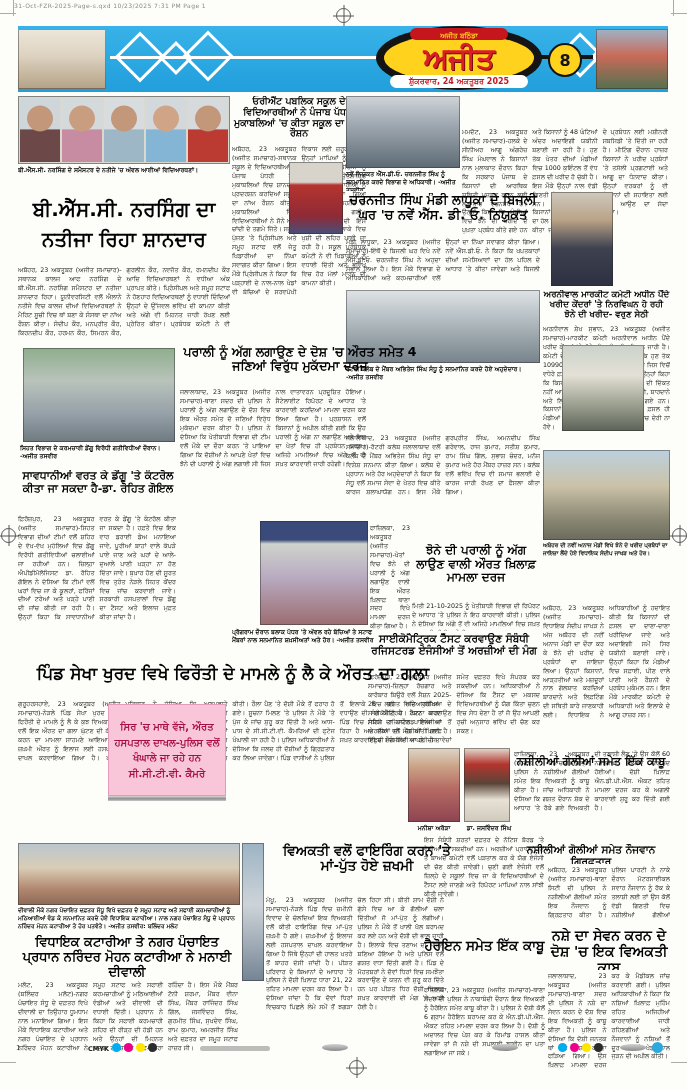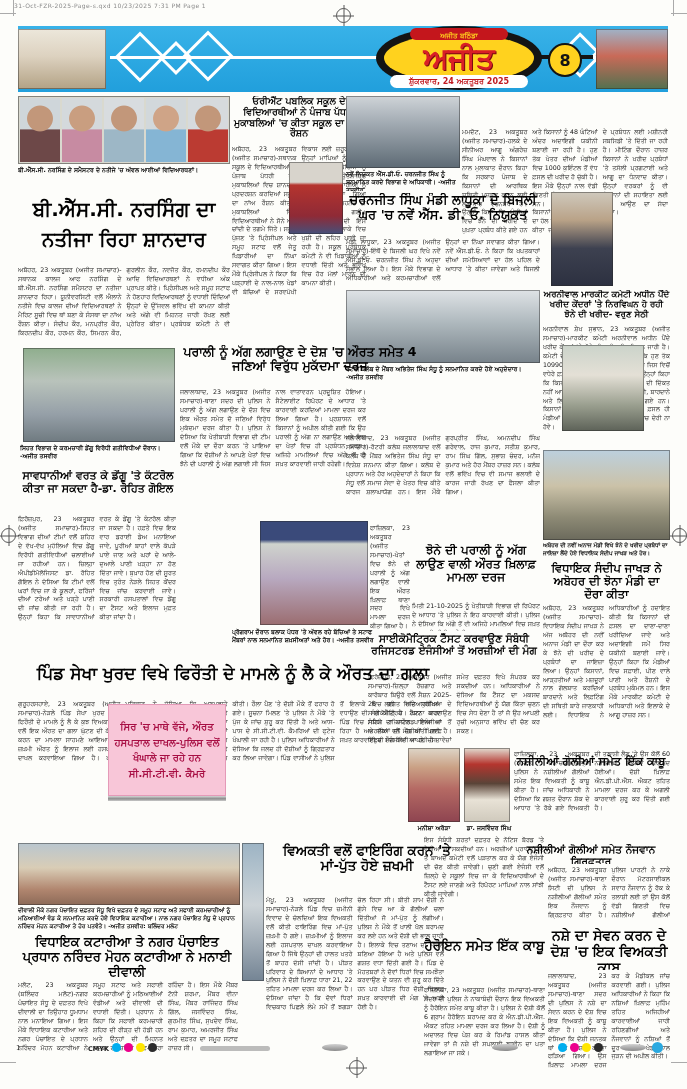--- a/index.html
+++ b/index.html
@@ -117,21 +117,20 @@
 
   <div class="bt c3" style="left:462px;top:128px;width:206px;height:161px;">ਮਮਦੋਟ, 23 ਅਕਤੂਬਰ (ਅਜੀਤ ਸਮਾਚਾਰ)-ਹਲਕੇ ਦੇ ਸੀਨੀਅਰ ਆਗੂ ਅੰਗਰੇਜ਼ ਸਿੰਘ ਮੰਘਵਾਲ ਨੇ ਕਿਸਾਨਾਂ ਨਾਲ ਮੁਲਾਕਾਤ ਦੌਰਾਨ ਕਿਹਾ ਕਿ ਸਰਕਾਰ ਪੰਜਾਬ ਦੇ ਕਿਸਾਨਾਂ ਦੀ ਆਰਥਿਕ ਸਥਿਤੀ ਮਜ਼ਬੂਤ ਕਰਨ ਲਈ ਲਗਾਤਾਰ ਵਚਨਬੱਧ ਹੈ। ਉਨ੍ਹਾਂ ਕਿਹਾ ਕਿ ਮੰਡੀਆਂ ਵਿਚ ਝੋਨੇ ਦੀ ਖਰੀਦ ਦੇ ਪੁਖ਼ਤਾ ਪ੍ਰਬੰਧ ਕੀਤੇ ਗਏ ਹਨ ਅਤੇ ਕਿਸਾਨਾਂ ਨੂੰ 48 ਘੰਟਿਆਂ ਅੰਦਰ ਅਦਾਇਗੀ ਯਕੀਨੀ ਬਣਾਈ ਜਾ ਰਹੀ ਹੈ। ਹੁਣ ਤੱਕ ਖੇਤਰ ਦੀਆਂ ਮੰਡੀਆਂ ਵਿਚ 1000 ਕੁਇੰਟਲ ਤੋਂ ਵੱਧ ਫ਼ਸਲ ਦੀ ਖਰੀਦ ਹੋ ਚੁੱਕੀ ਹੈ। ਇਸ ਮੌਕੇ ਉਨ੍ਹਾਂ ਨਾਲ ਵੱਡੀ ਗਿਣਤੀ ਵਿਚ ਵਰਕਰ ਹਾਜ਼ਰ ਸਨ। ਉਨ੍ਹਾਂ ਕਿਹਾ ਕਿ ਕਿਸਾਨਾਂ ਦੀ ਹਰ ਸਮੱਸਿਆ ਦਾ ਹੱਲ ਪਹਿਲ ਦੇ ਆਧਾਰ 'ਤੇ ਕੀਤਾ ਜਾਵੇਗਾ ਅਤੇ ਪਰਾਲੀ ਦੇ ਪ੍ਰਬੰਧਨ ਲਈ ਮਸ਼ੀਨਰੀ ਸਬਸਿਡੀ 'ਤੇ ਦਿੱਤੀ ਜਾ ਰਹੀ ਹੈ। ਮੀਟਿੰਗ ਦੌਰਾਨ ਹਾਜ਼ਰ ਕਿਸਾਨਾਂ ਨੇ ਖਰੀਦ ਪ੍ਰਬੰਧਾਂ 'ਤੇ ਤਸੱਲੀ ਪ੍ਰਗਟਾਈ ਅਤੇ ਆਗੂ ਦਾ ਧੰਨਵਾਦ ਕੀਤਾ। ਉਨ੍ਹਾਂ ਵਰਕਰਾਂ ਨੂੰ ਵੀ ਕਿਸਾਨਾਂ ਦੀ ਸਹਾਇਤਾ ਲਈ ਅੱਗੇ ਆਉਣ ਦਾ ਸੱਦਾ ਦਿੱਤਾ।</div>
   <div class="photo" style="left:551px;top:192px;width:62px;height:94px;background:linear-gradient(180deg,#cfc9bd 0%,#b9a287 30%,#3d4150 60%,#2c3040 100%);"></div>
 
   <div class="hl" style="left:543px;top:290px;width:127px;height:33px;font-size:8.6px;">ਅਰਨੀਵਾਲ ਮਾਰਕੀਟ ਕਮੇਟੀ ਅਧੀਨ ਪੈਂਦੇ ਖਰੀਦ ਕੇਂਦਰਾਂ 'ਤੇ ਨਿਰਵਿਘਨ ਹੋ ਰਹੀ ਝੋਨੇ ਦੀ ਖਰੀਦ- ਵਰੁਣ ਸੇਠੀ</div>
   <div class="bt" style="left:543px;top:325px;width:127px;height:124px;">ਅਰਨੀਵਾਲ ਸ਼ੇਖ ਸੁਭਾਨ, 23 ਅਕਤੂਬਰ (ਅਜੀਤ ਸਮਾਚਾਰ)-ਮਾਰਕੀਟ ਕਮੇਟੀ ਅਰਨੀਵਾਲ ਅਧੀਨ ਪੈਂਦੇ ਖਰੀਦ ਕੇਂਦਰਾਂ 'ਤੇ ਝੋਨੇ ਦੀ ਖਰੀਦ ਨਿਰਵਿਘਨ ਜਾਰੀ ਹੈ। ਕਮੇਟੀ ਦੇ ਸਕੱਤਰ ਵਰੁਣ ਸੇਠੀ ਨੇ ਦੱਸਿਆ ਕਿ ਹੁਣ ਤੱਕ 10990 ਕੁਇੰਟਲ ਝੋਨੇ ਦੀ ਆਮਦ ਹੋ ਚੁੱਕੀ ਹੈ ਜਿਸ ਵਿਚੋਂ ਵਧੇਰੇ ਫ਼ਸਲ ਦੀ ਖਰੀਦ ਕੀਤੀ ਜਾ ਚੁੱਕੀ ਹੈ। ਉਨ੍ਹਾਂ ਕਿਹਾ ਕਿ ਕਿਸਾਨਾਂ ਨੂੰ ਮੰਡੀਆਂ ਵਿਚ ਕਿਸੇ ਕਿਸਮ ਦੀ ਦਿੱਕਤ ਨਹੀਂ ਆਉਣ ਦਿੱਤੀ ਜਾਵੇਗੀ। ਪੀਣ ਵਾਲੇ ਪਾਣੀ, ਬਾਰਦਾਨੇ ਅਤੇ ਲਿਫ਼ਟਿੰਗ ਦੇ ਪੁਖ਼ਤਾ ਪ੍ਰਬੰਧ ਕੀਤੇ ਗਏ ਹਨ। ਕਿਸਾਨਾਂ ਨੂੰ ਅਪੀਲ ਕੀਤੀ ਕਿ ਉਹ ਸੁੱਕੀ ਫ਼ਸਲ ਹੀ ਮੰਡੀਆਂ ਵਿਚ ਲੈ ਕੇ ਆਉਣ ਤਾਂ ਜੋ ਖਰੀਦ ਵਿਚ ਦੇਰੀ ਨਾ ਹੋਵੇ।</div>
   <div class="photo" style="left:562px;top:345px;width:82px;height:86px;background:linear-gradient(180deg,#cbd3ca 0%,#e4e0d6 35%,#9a9f8f 70%,#5d6258 100%);"></div>
 
   <div class="photo" style="left:543px;top:450px;width:127px;height:90px;background:linear-gradient(180deg,#bcd0de 0%,#cbc2a8 40%,#8d8a75 75%,#6b6a5c 100%);"></div>
   <div class="cap" style="left:543px;top:542px;width:127px;height:19px;font-size:5.6px;">ਅਬੋਹਰ ਦੀ ਨਵੀਂ ਅਨਾਜ ਮੰਡੀ ਵਿਖੇ ਝੋਨੇ ਦੇ ਖਰੀਦ ਪ੍ਰਬੰਧਾਂ ਦਾ ਜਾਇਜ਼ਾ ਲੈਂਦੇ ਹੋਏ ਵਿਧਾਇਕ ਸੰਦੀਪ ਜਾਖੜ ਅਤੇ ਹੋਰ।</div>
-  <div class="hl" style="left:543px;top:562px;width:127px;height:40px;font-size:11.5px;">ਵਿਧਾਇਕ ਸੰਦੀਪ ਜਾਖੜ ਨੇ ਅਬੋਹਰ ਦੀ ਝੋਨਾ ਮੰਡੀ ਦਾ ਦੌਰਾ ਕੀਤਾ</div>
   <div class="bt c2" style="left:543px;top:604px;width:127px;height:121px;">ਅਬੋਹਰ, 23 ਅਕਤੂਬਰ (ਅਜੀਤ ਸਮਾਚਾਰ)-ਵਿਧਾਇਕ ਸੰਦੀਪ ਜਾਖੜ ਨੇ ਅੱਜ ਅਬੋਹਰ ਦੀ ਨਵੀਂ ਅਨਾਜ ਮੰਡੀ ਦਾ ਦੌਰਾ ਕਰ ਕੇ ਝੋਨੇ ਦੀ ਖਰੀਦ ਦੇ ਪ੍ਰਬੰਧਾਂ ਦਾ ਜਾਇਜ਼ਾ ਲਿਆ। ਉਨ੍ਹਾਂ ਕਿਸਾਨਾਂ, ਆੜ੍ਹਤੀਆਂ ਅਤੇ ਮਜ਼ਦੂਰਾਂ ਨਾਲ ਗੱਲਬਾਤ ਕਰਦਿਆਂ ਬਾਰਦਾਨੇ ਅਤੇ ਲਿਫ਼ਟਿੰਗ ਦੀ ਸਥਿਤੀ ਬਾਰੇ ਜਾਣਕਾਰੀ ਲਈ। ਵਿਧਾਇਕ ਨੇ ਅਧਿਕਾਰੀਆਂ ਨੂੰ ਹਦਾਇਤ ਕੀਤੀ ਕਿ ਕਿਸਾਨਾਂ ਦੀ ਫ਼ਸਲ ਦਾ ਦਾਣਾ-ਦਾਣਾ ਖਰੀਦਿਆ ਜਾਵੇ ਅਤੇ ਅਦਾਇਗੀ ਸਮੇਂ ਸਿਰ ਯਕੀਨੀ ਬਣਾਈ ਜਾਵੇ। ਉਨ੍ਹਾਂ ਕਿਹਾ ਕਿ ਮੰਡੀਆਂ ਵਿਚ ਸਫ਼ਾਈ, ਪੀਣ ਵਾਲੇ ਪਾਣੀ ਅਤੇ ਰੌਸ਼ਨੀ ਦੇ ਪ੍ਰਬੰਧ ਮੁਕੰਮਲ ਹਨ। ਇਸ ਮੌਕੇ ਮਾਰਕੀਟ ਕਮੇਟੀ ਦੇ ਅਧਿਕਾਰੀ ਅਤੇ ਇਲਾਕੇ ਦੇ ਆਗੂ ਹਾਜ਼ਰ ਸਨ।</div>
 
   <div class="hl" style="left:180px;top:345px;width:240px;height:40px;font-size:12.5px;">ਪਰਾਲੀ ਨੂੰ ਅੱਗ ਲਗਾਉਣ ਦੇ ਦੋਸ਼ 'ਚ ਔਰਤ ਸਮੇਤ 4 ਜਣਿਆਂ ਵਿਰੁੱਧ ਮੁਕੱਦਮਾ ਦਰਜ</div>
   <div class="bt c2" style="left:180px;top:388px;width:186px;height:131px;">ਜਲਾਲਾਬਾਦ, 23 ਅਕਤੂਬਰ (ਅਜੀਤ ਸਮਾਚਾਰ)-ਥਾਣਾ ਸਦਰ ਦੀ ਪੁਲਿਸ ਨੇ ਪਰਾਲੀ ਨੂੰ ਅੱਗ ਲਗਾਉਣ ਦੇ ਦੋਸ਼ ਵਿਚ ਇਕ ਔਰਤ ਸਮੇਤ ਦੋ ਜਣਿਆਂ ਵਿਰੁੱਧ ਮੁਕੱਦਮਾ ਦਰਜ ਕੀਤਾ ਹੈ। ਪੁਲਿਸ ਨੇ ਦੱਸਿਆ ਕਿ ਖੇਤੀਬਾੜੀ ਵਿਭਾਗ ਦੀ ਟੀਮ ਵਲੋਂ ਮੌਕੇ ਦਾ ਦੌਰਾ ਕਰਨ 'ਤੇ ਪਾਇਆ ਗਿਆ ਕਿ ਦੋਸ਼ੀਆਂ ਨੇ ਆਪਣੇ ਖੇਤਾਂ ਵਿਚ ਝੋਨੇ ਦੀ ਪਰਾਲੀ ਨੂੰ ਅੱਗ ਲਗਾਈ ਸੀ ਜਿਸ ਨਾਲ ਵਾਤਾਵਰਨ ਪ੍ਰਦੂਸ਼ਿਤ ਹੋਇਆ। ਸੈਟੇਲਾਈਟ ਰਿਪੋਰਟ ਦੇ ਆਧਾਰ 'ਤੇ ਕਾਰਵਾਈ ਕਰਦਿਆਂ ਮਾਮਲਾ ਦਰਜ ਕਰ ਲਿਆ ਗਿਆ ਹੈ। ਪ੍ਰਸ਼ਾਸਨ ਵਲੋਂ ਕਿਸਾਨਾਂ ਨੂੰ ਅਪੀਲ ਕੀਤੀ ਗਈ ਕਿ ਉਹ ਪਰਾਲੀ ਨੂੰ ਅੱਗ ਨਾ ਲਗਾਉਣ ਅਤੇ ਇਸ ਦਾ ਖੇਤਾਂ ਵਿਚ ਹੀ ਪ੍ਰਬੰਧਨ ਕਰਨ। ਅਜਿਹੇ ਮਾਮਲਿਆਂ ਵਿਚ ਅੱਗੇ ਤੋਂ ਵੀ ਸਖ਼ਤ ਕਾਰਵਾਈ ਜਾਰੀ ਰਹੇਗੀ।</div>
 
   <div class="photo" style="left:23px;top:348px;width:152px;height:94px;background:linear-gradient(180deg,#8fae8d 0%,#b9c3bb 35%,#96a0a8 70%,#6f7a80 100%);"></div>
   <div class="cap" style="left:20px;top:444px;width:155px;height:21px;">ਸਿਹਤ ਵਿਭਾਗ ਦੇ ਕਰਮਚਾਰੀ ਡੇਂਗੂ ਵਿਰੋਧੀ ਗਤੀਵਿਧੀਆਂ ਦੌਰਾਨ। -ਅਜੀਤ ਤਸਵੀਰ</div>
   <div class="hl" style="left:20px;top:470px;width:156px;height:42px;font-size:11px;">ਸਾਵਧਾਨੀਆਂ ਵਰਤ ਕੇ ਡੇਂਗੂ 'ਤੇ ਕੰਟਰੋਲ ਕੀਤਾ ਜਾ ਸਕਦਾ ਹੈ-ਡਾ. ਰੋਹਿਤ ਗੋਇਲ</div>
   <div class="bt c2" style="left:18px;top:515px;width:158px;height:138px;">ਫ਼ਿਰੋਜ਼ਪੁਰ, 23 ਅਕਤੂਬਰ (ਅਜੀਤ ਸਮਾਚਾਰ)-ਸਿਹਤ ਵਿਭਾਗ ਦੀਆਂ ਟੀਮਾਂ ਵਲੋਂ ਸ਼ਹਿਰ ਦੇ ਵੱਖ-ਵੱਖ ਮੁਹੱਲਿਆਂ ਵਿਚ ਡੇਂਗੂ ਵਿਰੋਧੀ ਗਤੀਵਿਧੀਆਂ ਚਲਾਈਆਂ ਜਾ ਰਹੀਆਂ ਹਨ। ਜ਼ਿਲ੍ਹਾ ਐਪੀਡੀਮੋਲੋਜਿਸਟ ਡਾ. ਰੋਹਿਤ ਗੋਇਲ ਨੇ ਦੱਸਿਆ ਕਿ ਟੀਮਾਂ ਵਲੋਂ ਘਰਾਂ ਵਿਚ ਜਾ ਕੇ ਕੂਲਰਾਂ, ਫਰਿੱਜਾਂ ਦੀਆਂ ਟਰੇਆਂ ਅਤੇ ਖੜ੍ਹੇ ਪਾਣੀ ਦੀ ਜਾਂਚ ਕੀਤੀ ਜਾ ਰਹੀ ਹੈ। ਉਨ੍ਹਾਂ ਕਿਹਾ ਕਿ ਸਾਵਧਾਨੀਆਂ ਵਰਤ ਕੇ ਡੇਂਗੂ 'ਤੇ ਕੰਟਰੋਲ ਕੀਤਾ ਜਾ ਸਕਦਾ ਹੈ। ਹਫ਼ਤੇ ਵਿਚ ਇਕ ਵਾਰ ਡਰਾਈ ਡੇਅ ਮਨਾਇਆ ਜਾਵੇ, ਪੂਰੀਆਂ ਬਾਹਾਂ ਵਾਲੇ ਕੱਪੜੇ ਪਾਏ ਜਾਣ ਅਤੇ ਘਰਾਂ ਦੇ ਆਲੇ-ਦੁਆਲੇ ਪਾਣੀ ਖੜ੍ਹਾ ਨਾ ਹੋਣ ਦਿੱਤਾ ਜਾਵੇ। ਬੁਖ਼ਾਰ ਹੋਣ ਦੀ ਸੂਰਤ ਵਿਚ ਤੁਰੰਤ ਨੇੜਲੇ ਸਿਹਤ ਕੇਂਦਰ ਵਿਚ ਜਾਂਚ ਕਰਵਾਈ ਜਾਵੇ। ਸਰਕਾਰੀ ਹਸਪਤਾਲਾਂ ਵਿਚ ਡੇਂਗੂ ਦਾ ਟੈਸਟ ਅਤੇ ਇਲਾਜ ਮੁਫ਼ਤ ਕੀਤਾ ਜਾਂਦਾ ਹੈ।</div>
 

